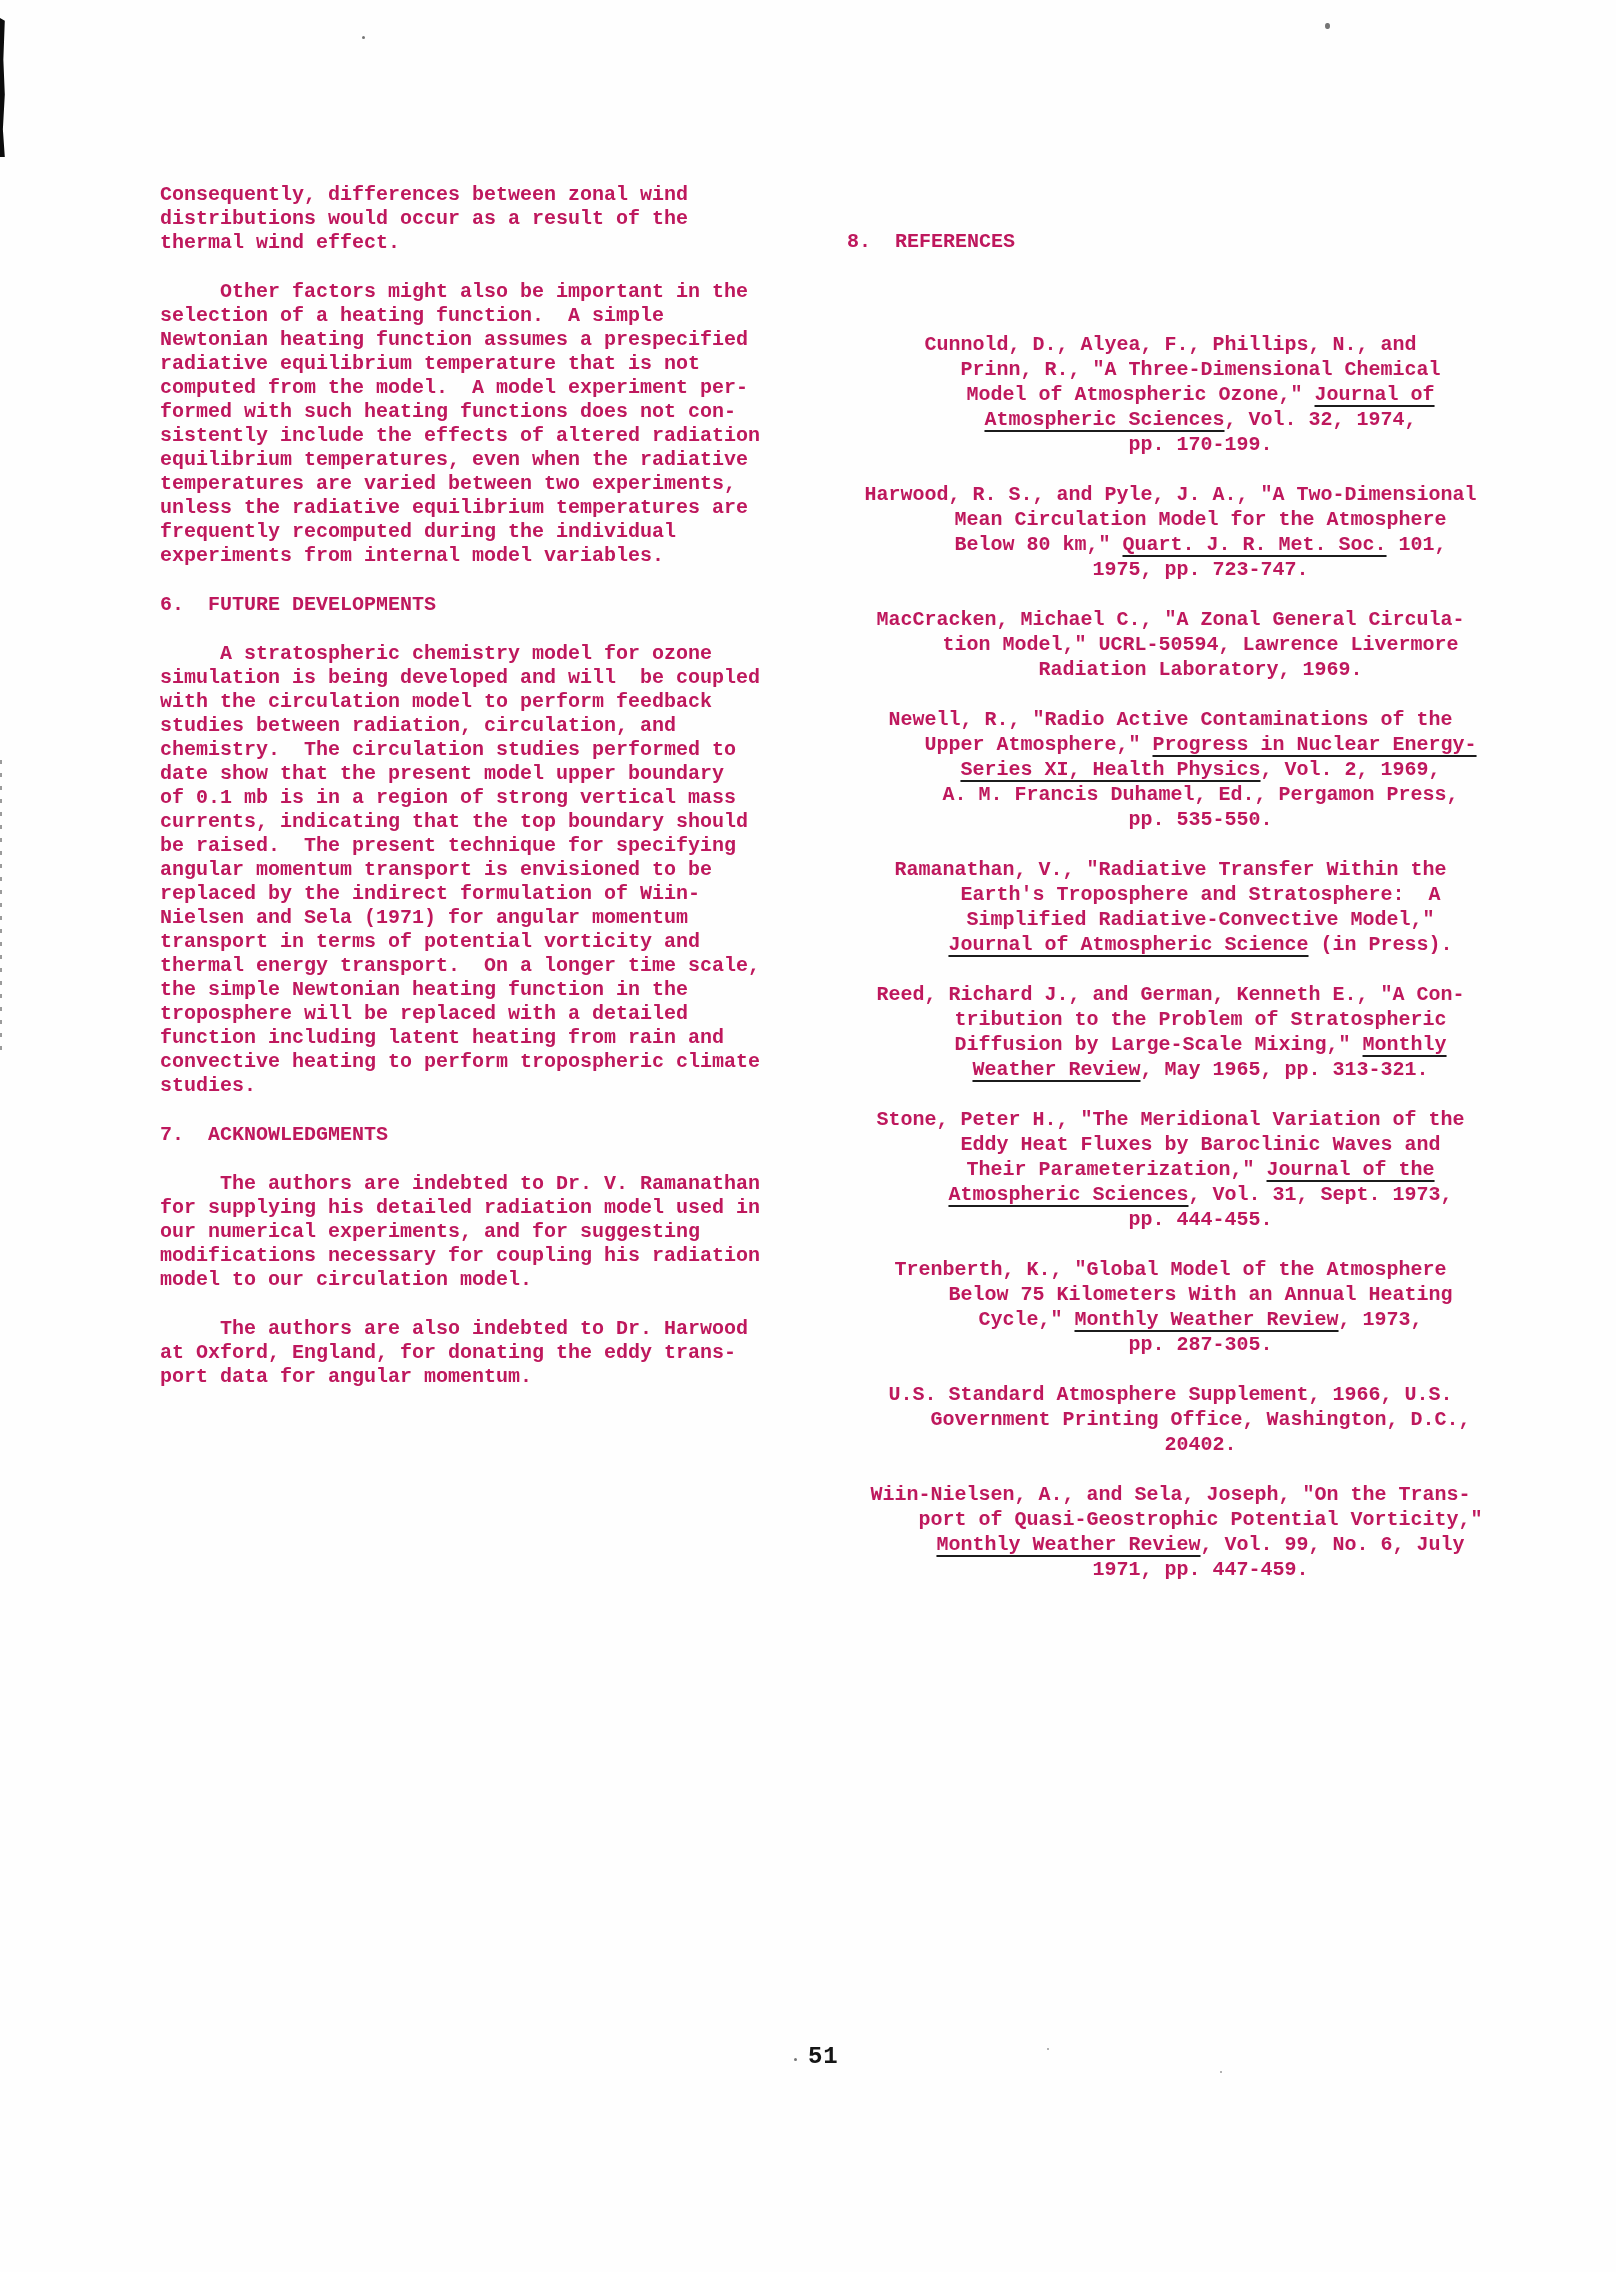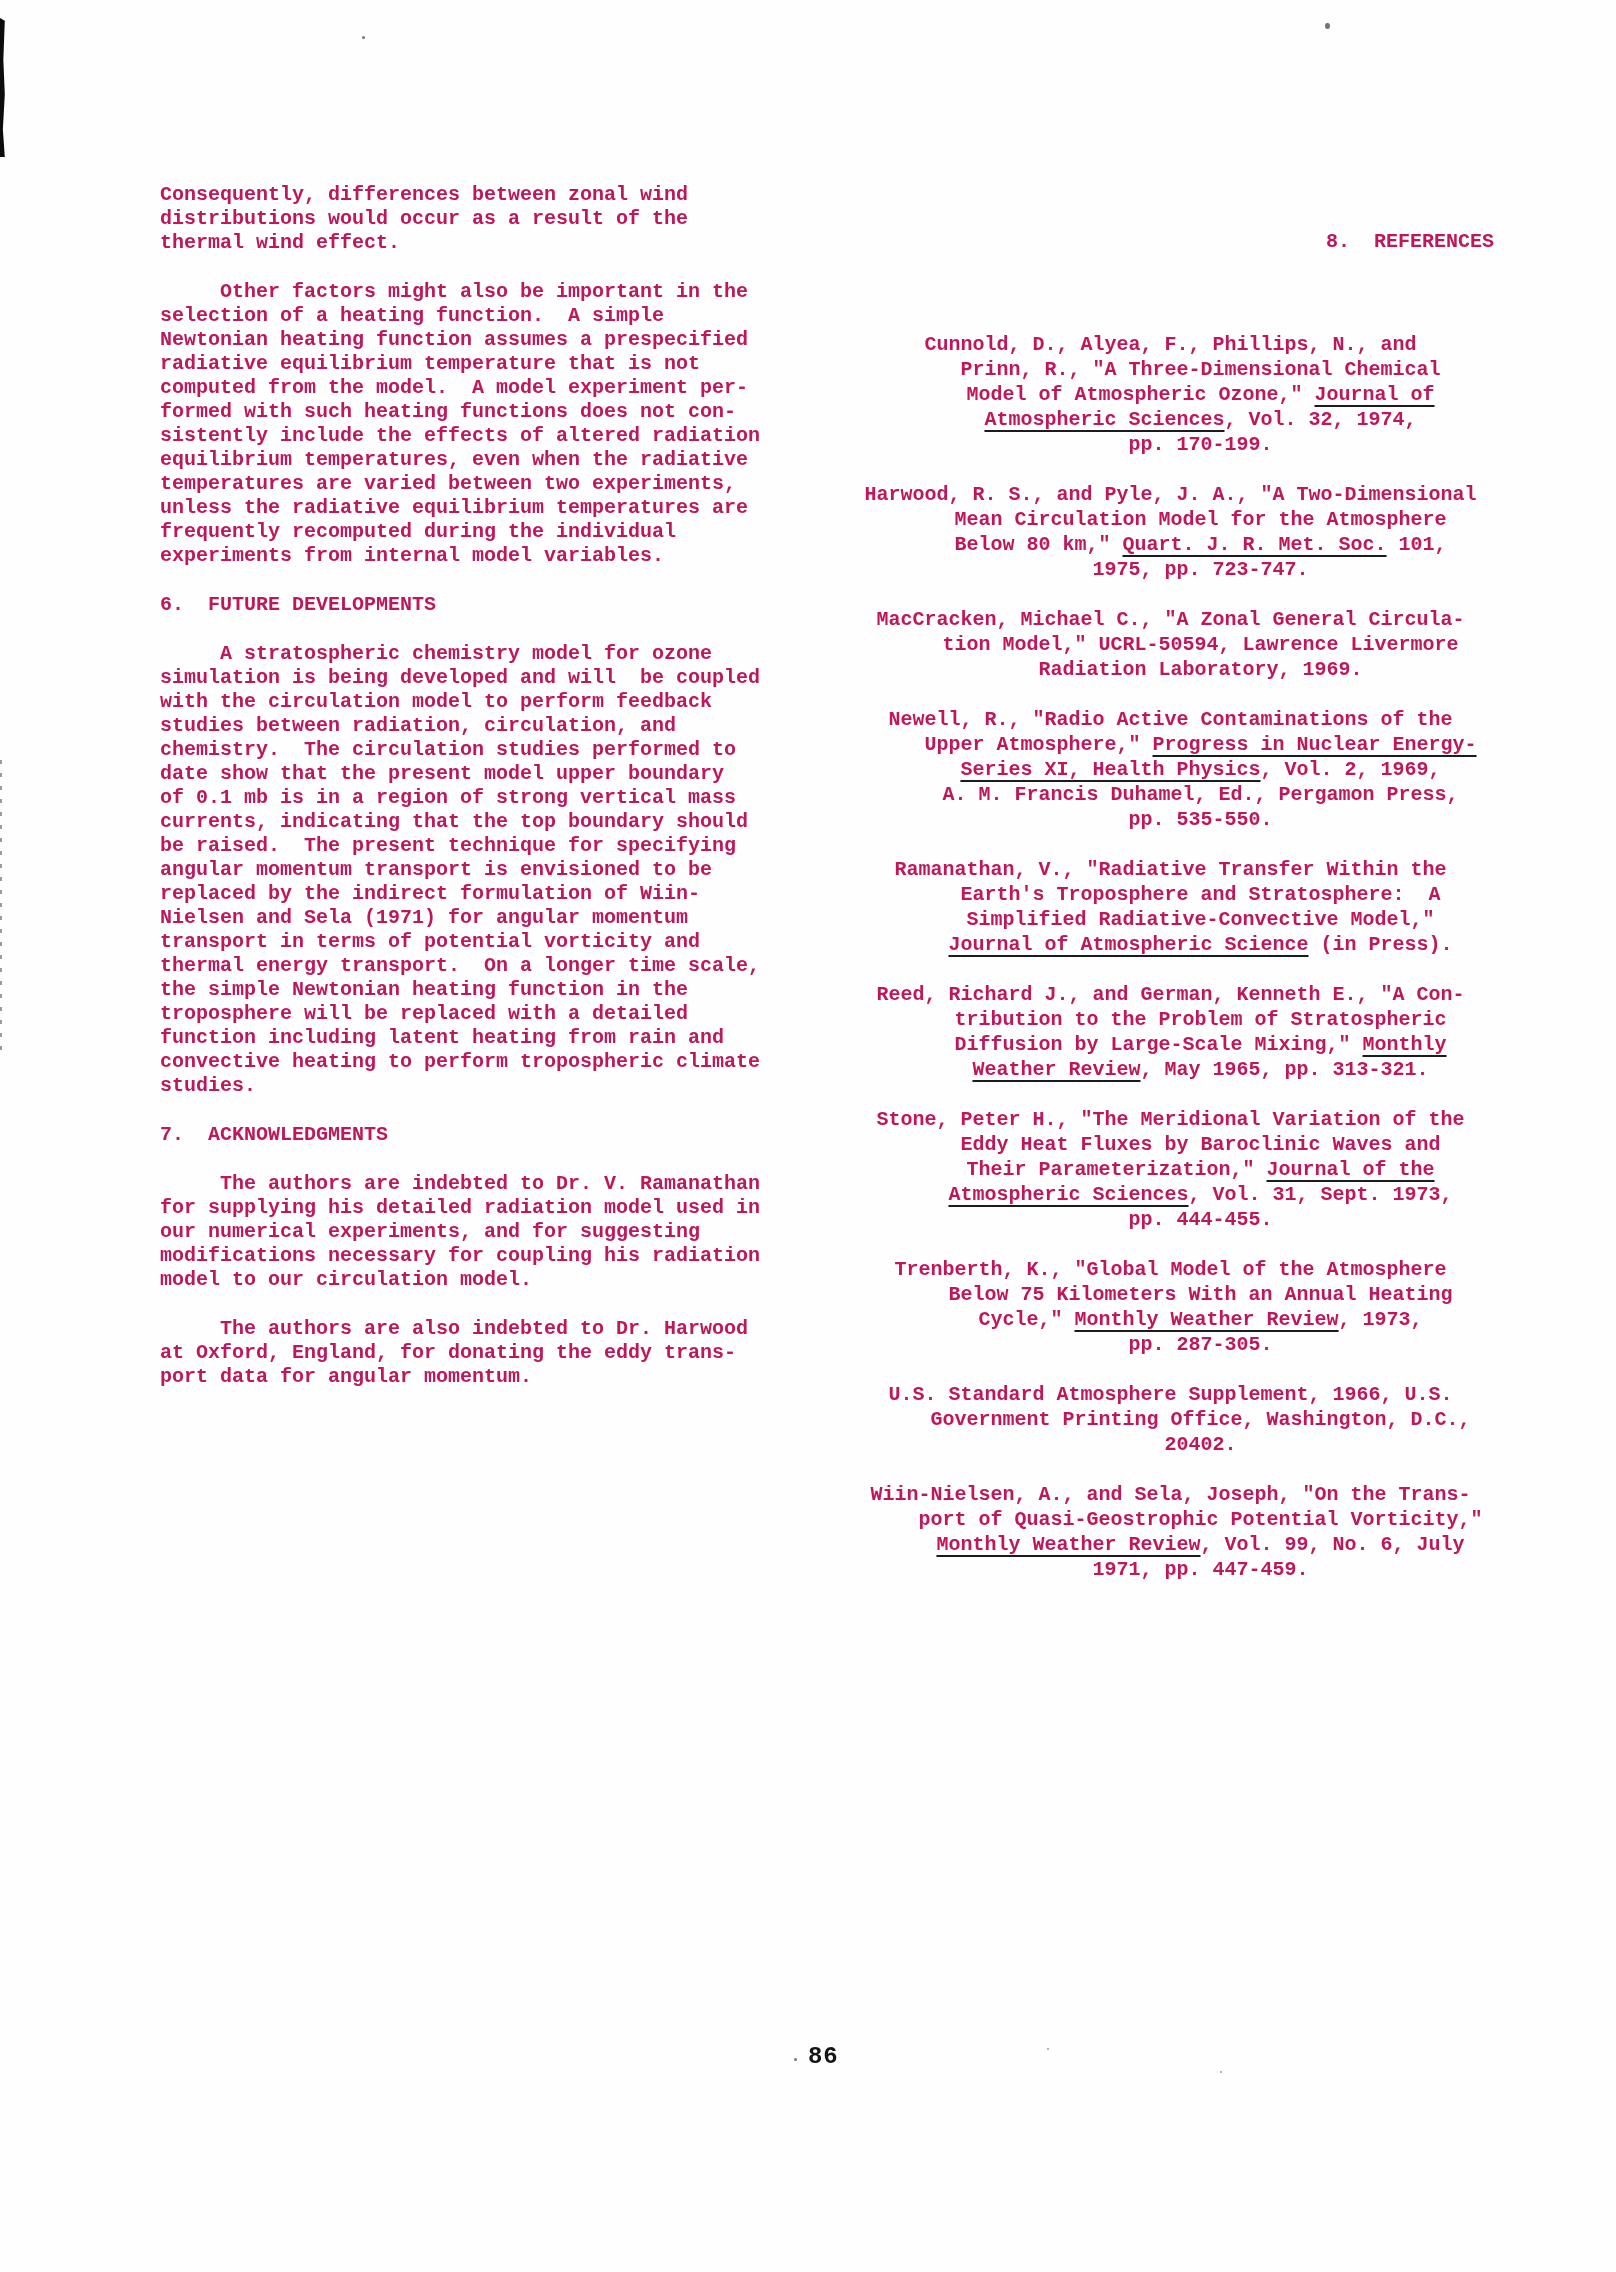--- a/index.html
+++ b/index.html
@@ -35,21 +35,21 @@
   #right-col {
     left: 847px;
     top: 179px;
     line-height: 25px;
     width: 647px;
   }
   .block { margin: 0 0 25px 0; }
   .heading { margin-top: 4.8px; }
   .ref { margin: 0 0 25px 0; text-align: center; }
   .line { white-space: pre; }
-  #ref-heading { margin-bottom: 27.5px; text-align: right; }
+  #ref-heading { margin-bottom: 27.5px; }
   .u {
     text-decoration-line: underline;
     text-decoration-thickness: 2.4px;
     text-underline-offset: 4.8px;
     text-decoration-color: #1b1b1b;
   }
   #page-number {
     position: absolute;
     left: 808px;
     top: 2043px;
@@ -93,15 +93,15 @@
   <div class="artifact speck s4"></div>
   <div class="artifact speck s5"></div>
 
   <div class="col" id="left-col"><div class="block"><div class="line">Consequently, differences between zonal wind</div><div class="line">distributions would occur as a result of the</div><div class="line">thermal wind effect.</div></div><div class="block"><div class="line">     Other factors might also be important in the</div><div class="line">selection of a heating function.  A simple</div><div class="line">Newtonian heating function assumes a prespecified</div><div class="line">radiative equilibrium temperature that is not</div><div class="line">computed from the model.  A model experiment per-</div><div class="line">formed with such heating functions does not con-</div><div class="line">sistently include the effects of altered radiation</div><div class="line">equilibrium temperatures, even when the radiative</div><div class="line">temperatures are varied between two experiments,</div><div class="line">unless the radiative equilibrium temperatures are</div><div class="line">frequently recomputed during the individual</div><div class="line">experiments from internal model variables.</div></div><div class="block heading"><div class="line">6.  FUTURE DEVELOPMENTS</div></div><div class="block"><div class="line">     A stratospheric chemistry model for ozone</div><div class="line">simulation is being developed and will  be coupled</div><div class="line">with the circulation model to perform feedback</div><div class="line">studies between radiation, circulation, and</div><div class="line">chemistry.  The circulation studies performed to</div><div class="line">date show that the present model upper boundary</div><div class="line">of 0.1 mb is in a region of strong vertical mass</div><div class="line">currents, indicating that the top boundary should</div><div class="line">be raised.  The present technique for specifying</div><div class="line">angular momentum transport is envisioned to be</div><div class="line">replaced by the indirect formulation of Wiin-</div><div class="line">Nielsen and Sela (1971) for angular momentum</div><div class="line">transport in terms of potential vorticity and</div><div class="line">thermal energy transport.  On a longer time scale,</div><div class="line">the simple Newtonian heating function in the</div><div class="line">troposphere will be replaced with a detailed</div><div class="line">function including latent heating from rain and</div><div class="line">convective heating to perform tropospheric climate</div><div class="line">studies.</div></div><div class="block heading"><div class="line">7.  ACKNOWLEDGMENTS</div></div><div class="block"><div class="line">     The authors are indebted to Dr. V. Ramanathan</div><div class="line">for supplying his detailed radiation model used in</div><div class="line">our numerical experiments, and for suggesting</div><div class="line">modifications necessary for coupling his radiation</div><div class="line">model to our circulation model.</div></div><div class="block"><div class="line">     The authors are also indebted to Dr. Harwood</div><div class="line">at Oxford, England, for donating the eddy trans-</div><div class="line">port data for angular momentum.</div></div></div>
 
   <div class="col" id="right-col">
     <div class="line" id="ref-heading">8.  REFERENCES</div>
     <div id="ref-list"><div class="ref"><div class="line"><span>Cunnold, D., Alyea, F., Phillips, N., and</span></div><div class="line"><span>     Prinn, R., "A Three-Dimensional Chemical</span></div><div class="line"><span>     Model of Atmospheric Ozone," </span><span class="u">Journal of</span></div><div class="line"><span>     </span><span class="u">Atmospheric Sciences</span><span>, Vol. 32, 1974,</span></div><div class="line"><span>     pp. 170-199.</span></div></div><div class="ref"><div class="line"><span>Harwood, R. S., and Pyle, J. A., "A Two-Dimensional</span></div><div class="line"><span>     Mean Circulation Model for the Atmosphere</span></div><div class="line"><span>     Below 80 km," </span><span class="u">Quart. J. R. Met. Soc.</span><span> 101,</span></div><div class="line"><span>     1975, pp. 723-747.</span></div></div><div class="ref"><div class="line"><span>MacCracken, Michael C., "A Zonal General Circula-</span></div><div class="line"><span>     tion Model," UCRL-50594, Lawrence Livermore</span></div><div class="line"><span>     Radiation Laboratory, 1969.</span></div></div><div class="ref"><div class="line"><span>Newell, R., "Radio Active Contaminations of the</span></div><div class="line"><span>     Upper Atmosphere," </span><span class="u">Progress in Nuclear Energy-</span></div><div class="line"><span>     </span><span class="u">Series XI, Health Physics</span><span>, Vol. 2, 1969,</span></div><div class="line"><span>     A. M. Francis Duhamel, Ed., Pergamon Press,</span></div><div class="line"><span>     pp. 535-550.</span></div></div><div class="ref"><div class="line"><span>Ramanathan, V., "Radiative Transfer Within the</span></div><div class="line"><span>     Earth's Troposphere and Stratosphere:  A</span></div><div class="line"><span>     Simplified Radiative-Convective Model,"</span></div><div class="line"><span>     </span><span class="u">Journal of Atmospheric Science</span><span> (in Press).</span></div></div><div class="ref"><div class="line"><span>Reed, Richard J., and German, Kenneth E., "A Con-</span></div><div class="line"><span>     tribution to the Problem of Stratospheric</span></div><div class="line"><span>     Diffusion by Large-Scale Mixing," </span><span class="u">Monthly</span></div><div class="line"><span>     </span><span class="u">Weather Review</span><span>, May 1965, pp. 313-321.</span></div></div><div class="ref"><div class="line"><span>Stone, Peter H., "The Meridional Variation of the</span></div><div class="line"><span>     Eddy Heat Fluxes by Baroclinic Waves and</span></div><div class="line"><span>     Their Parameterization," </span><span class="u">Journal of the</span></div><div class="line"><span>     </span><span class="u">Atmospheric Sciences</span><span>, Vol. 31, Sept. 1973,</span></div><div class="line"><span>     pp. 444-455.</span></div></div><div class="ref"><div class="line"><span>Trenberth, K., "Global Model of the Atmosphere</span></div><div class="line"><span>     Below 75 Kilometers With an Annual Heating</span></div><div class="line"><span>     Cycle," </span><span class="u">Monthly Weather Review</span><span>, 1973,</span></div><div class="line"><span>     pp. 287-305.</span></div></div><div class="ref"><div class="line"><span>U.S. Standard Atmosphere Supplement, 1966, U.S.</span></div><div class="line"><span>     Government Printing Office, Washington, D.C.,</span></div><div class="line"><span>     20402.</span></div></div><div class="ref"><div class="line"><span>Wiin-Nielsen, A., and Sela, Joseph, "On the Trans-</span></div><div class="line"><span>     port of Quasi-Geostrophic Potential Vorticity,"</span></div><div class="line"><span>     </span><span class="u">Monthly Weather Review</span><span>, Vol. 99, No. 6, July</span></div><div class="line"><span>     1971, pp. 447-459.</span></div></div></div>
   </div>
 
-  <div id="page-number">86</div>
+  <div id="page-number">51</div>
 </div>
 
 
 </body></html>

